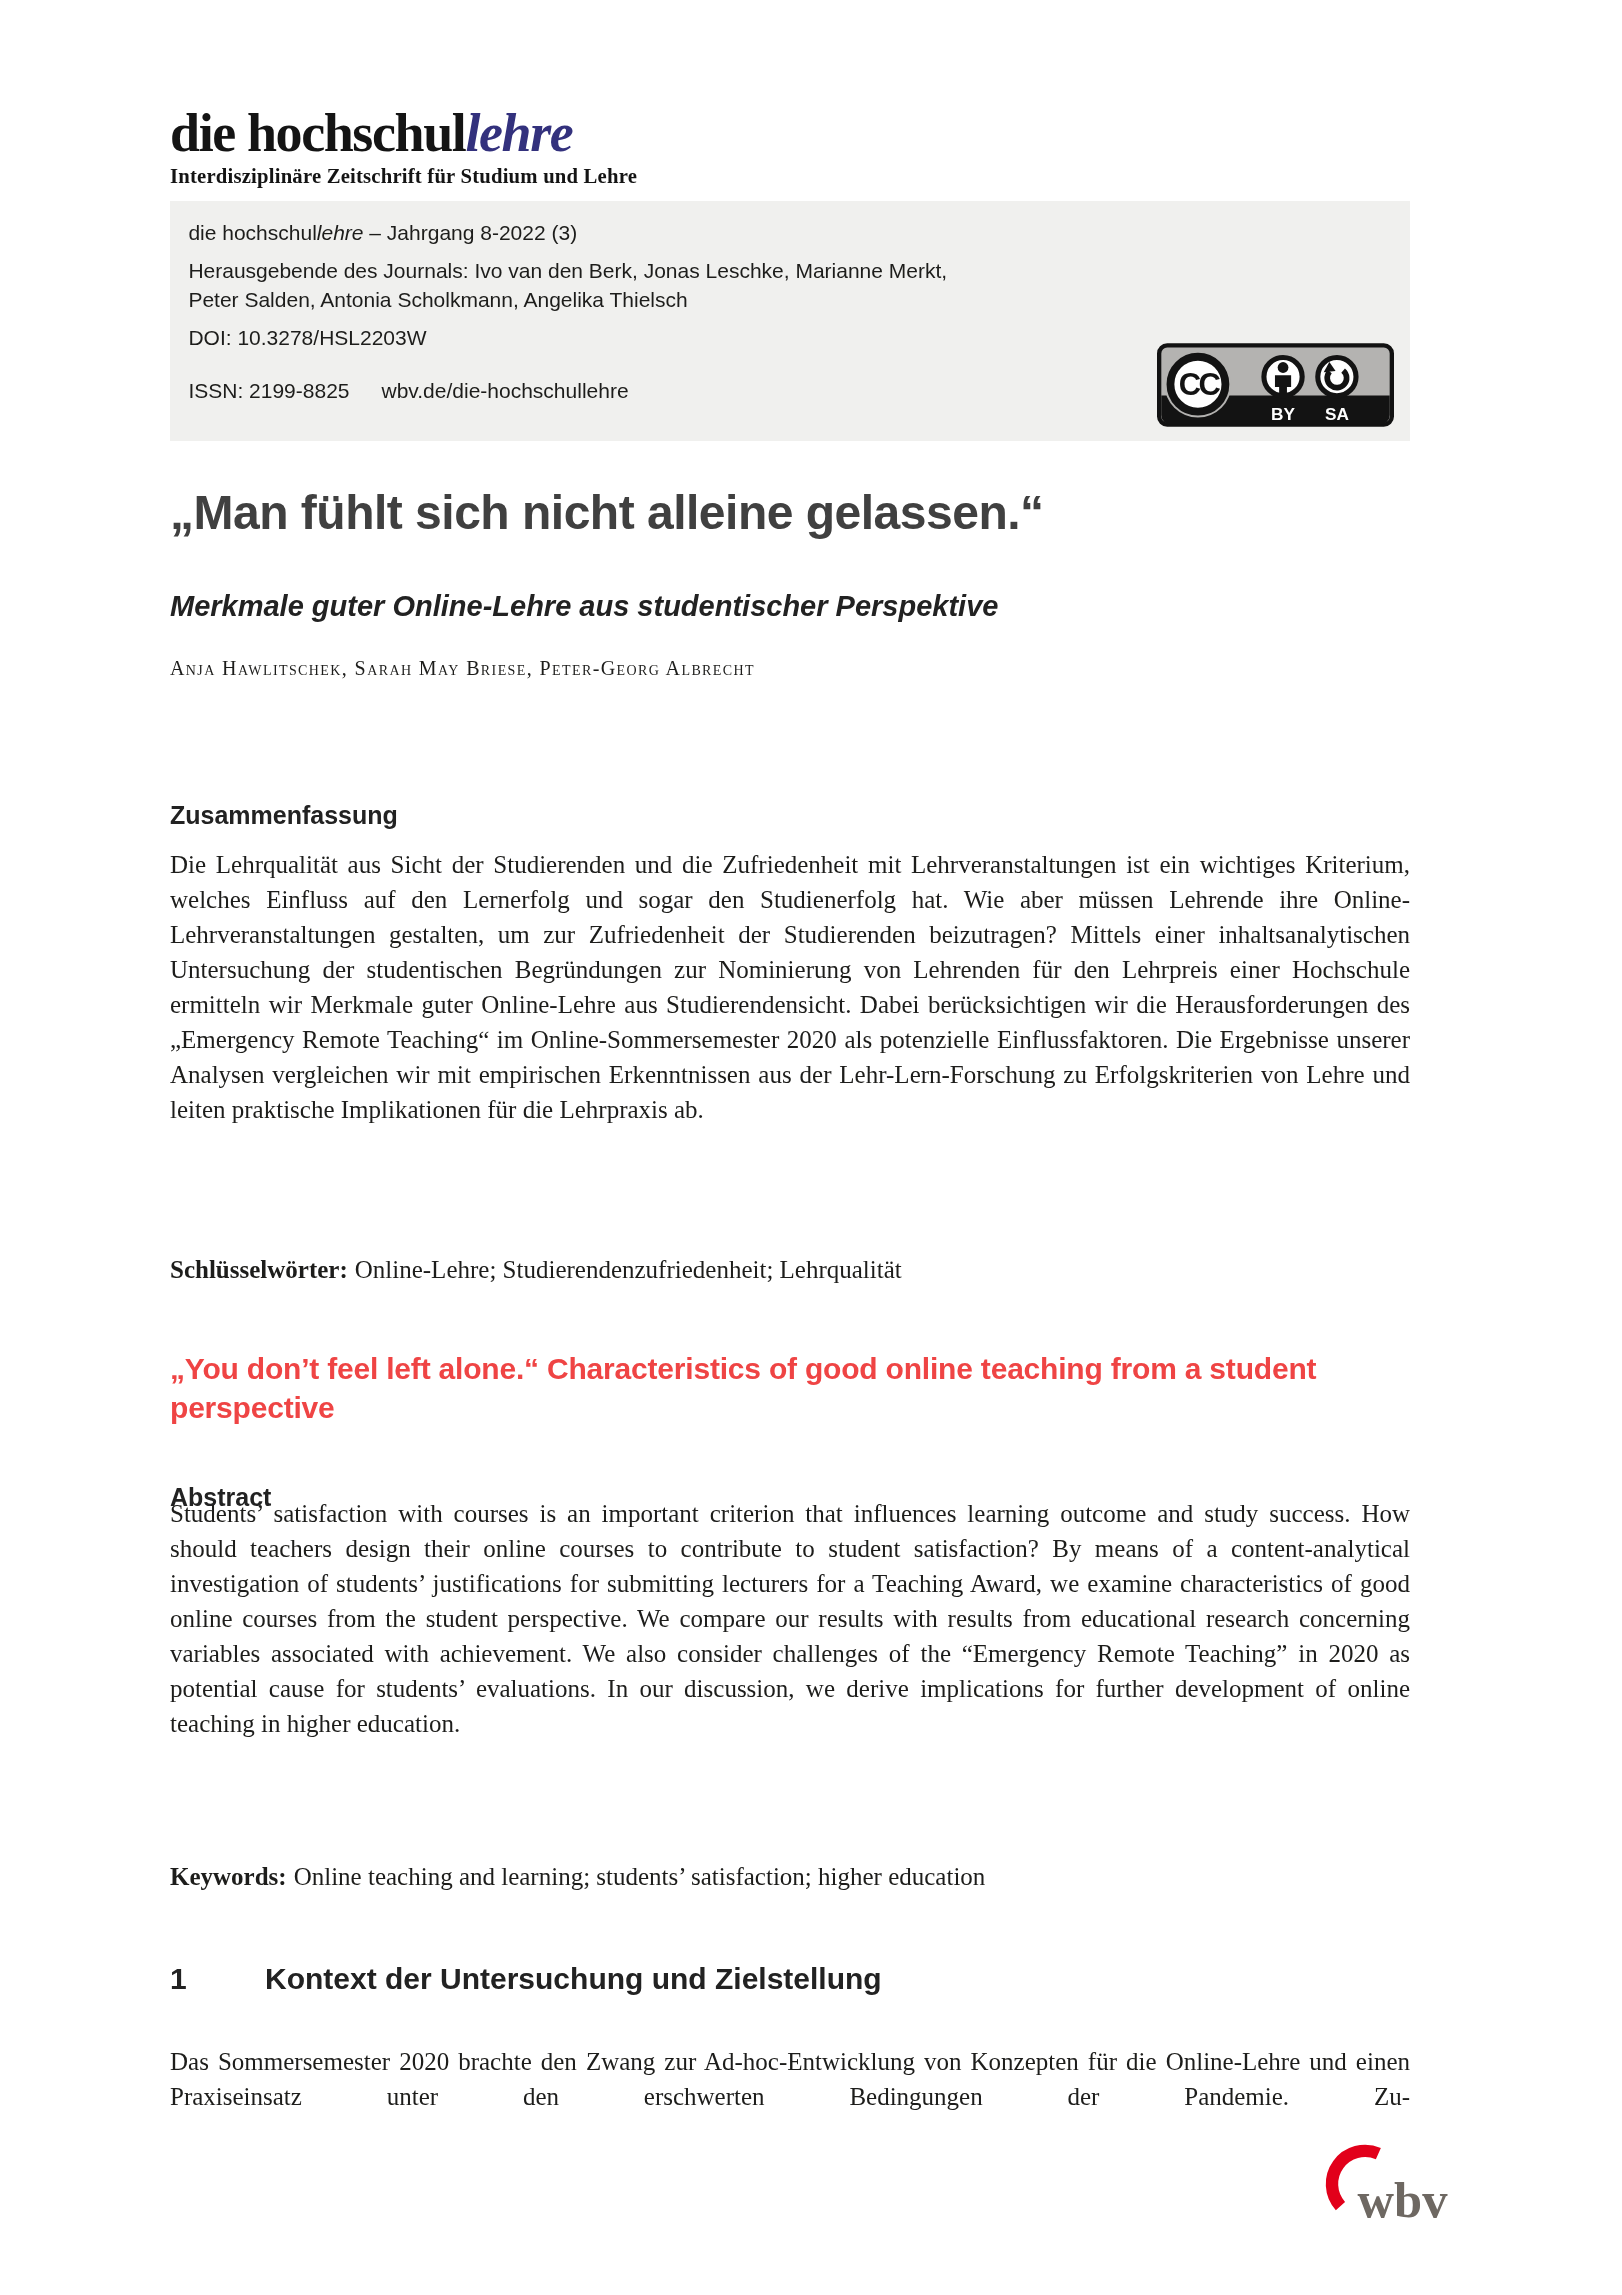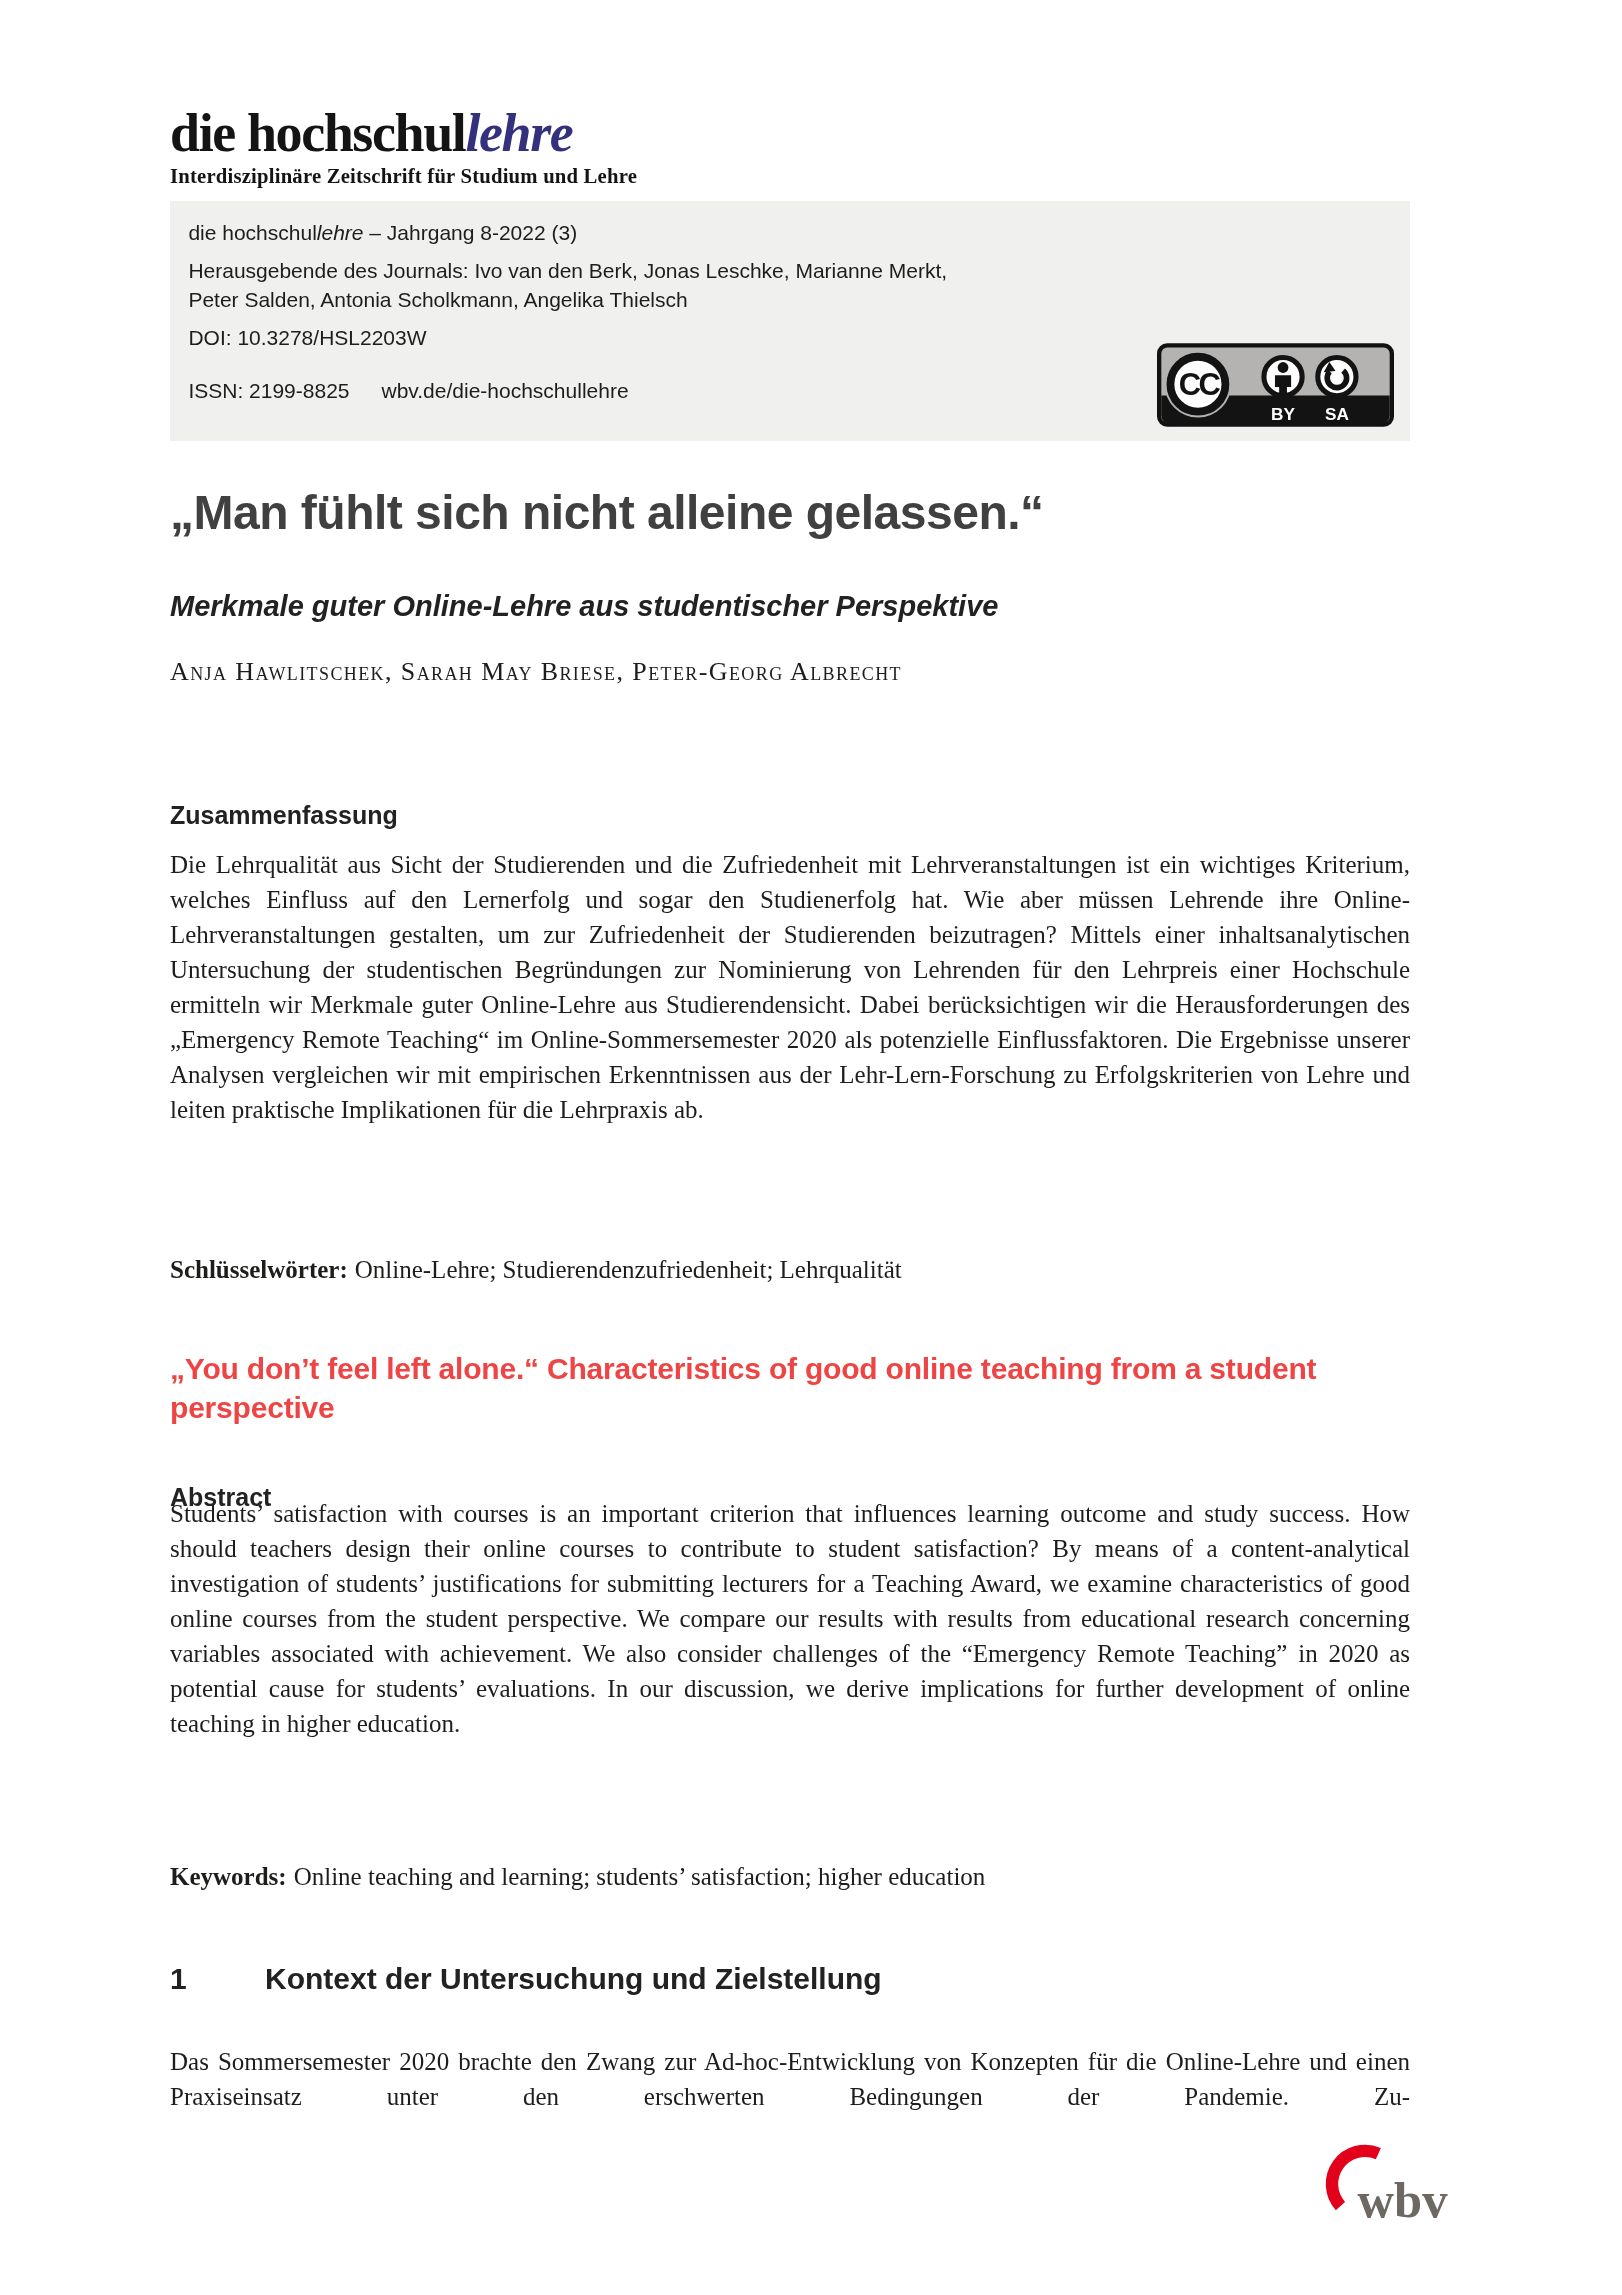--- a/index.html
+++ b/index.html
@@ -39,21 +39,21 @@
     font-size:48px;line-height:1.12;letter-spacing:-0.5px;color:#404040;
   }
   .article-subtitle{
     position:absolute;left:170px;top:589px;width:1267px;
     font-family:"Liberation Sans", sans-serif;font-weight:bold;font-style:italic;
     font-size:29px;line-height:1.2;color:#222222;
   }
   .authors{
     position:absolute;left:170px;top:657px;width:1267px;
     font-family:"Liberation Serif", serif;
-    font-variant:small-caps;font-size:26px;letter-spacing:1.4px;color:#1d1d1b;
+    font-variant:small-caps;font-size:20px;letter-spacing:1.4px;color:#1d1d1b;
   }
   
   .h-sans{
     position:absolute;left:170px;
     font-family:"Liberation Sans", sans-serif;font-weight:bold;
     font-size:25px;line-height:1.2;color:#222222;
   }
   #h-zusammenfassung{top:800px;}
   #h-abstract{top:1482px;}
   .title-en{

